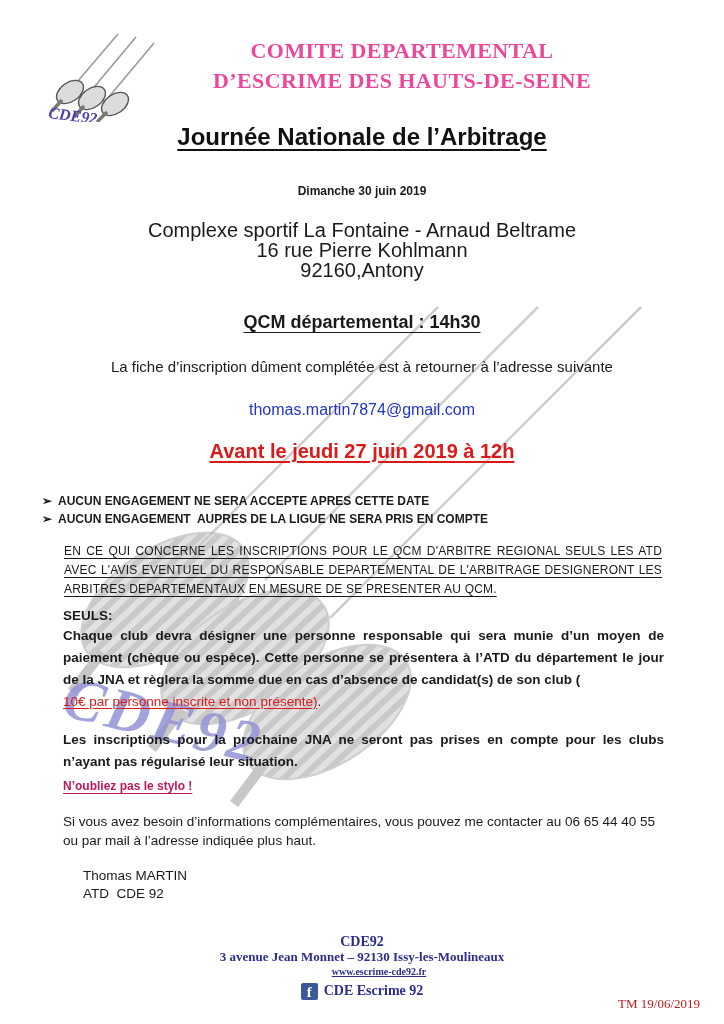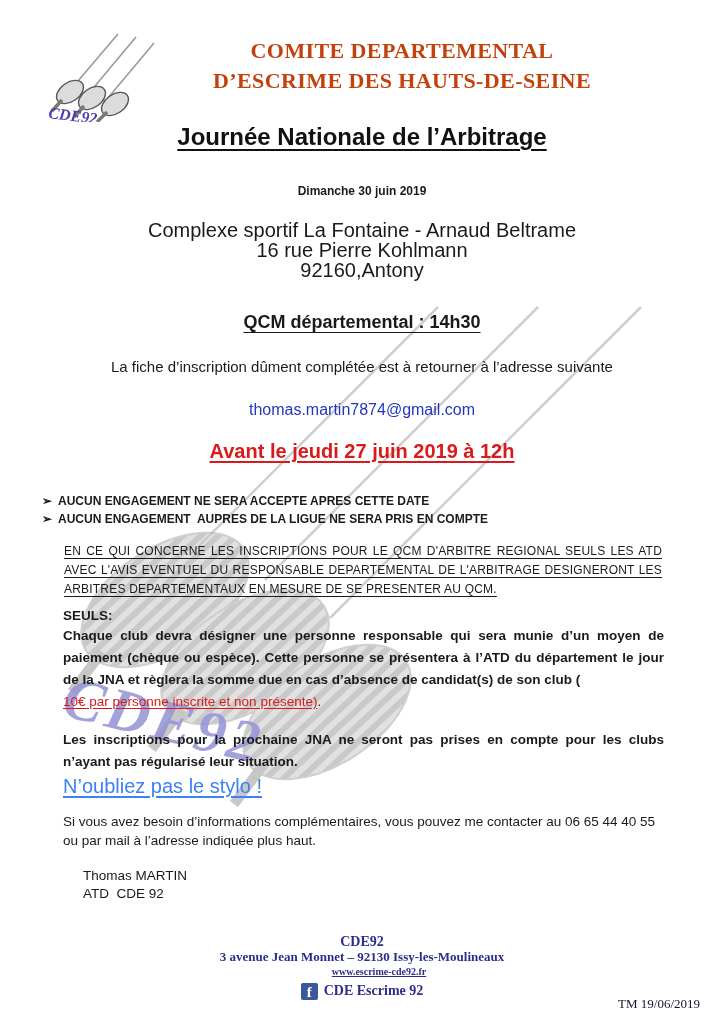--- a/index.html
+++ b/index.html
@@ -9,21 +9,21 @@
     font-family:"Liberation Sans",sans-serif;color:#1a1a1a;
   }
   .content{position:relative;z-index:1;}
   
   .watermark{position:absolute;left:30px;top:220px;z-index:0;pointer-events:none;}
   
   .logo{position:absolute;left:42px;top:30px;}
   .org-header{
     padding:36px 55px 0 135px;text-align:center;
     font-family:"Liberation Serif",serif;font-weight:bold;
-    font-size:22px;line-height:30px;color:#c2410c;letter-spacing:.4px;
+    font-size:22px;line-height:30px;color:#ec4899;letter-spacing:.4px;
   }
   .doc-title{
     margin-top:26px;text-align:center;font-size:24px;line-height:30px;
     font-weight:bold;color:#111;
   }
   .doc-title span{text-decoration:underline;text-underline-offset:4px;}
   .event-date{margin-top:27px;text-align:center;font-size:12px;line-height:24px;font-weight:bold;}
   .venue{margin-top:17px;text-align:center;font-size:20px;line-height:20px;}
   .qcm-line{margin-top:30px;text-align:center;font-size:18px;line-height:24px;font-weight:bold;}
   .qcm-line span{text-decoration:underline;text-underline-offset:4px;}
@@ -42,21 +42,21 @@
     margin:14px 62px 0 64px;font-size:12px;line-height:19px;
     text-align:justify;text-decoration:underline;text-underline-offset:3px;
     letter-spacing:.2px;
   }
   
   .rappel-label{margin:8px 60px 0 63px;font-size:13.5px;line-height:18px;font-weight:bold;}
   .rappel-p1,.rappel-p2{margin:0 60px 0 63px;font-size:13.5px;line-height:22px;font-weight:bold;text-align:justify;}
   .rappel-fee{margin:0 60px 16px 63px;font-size:13.5px;line-height:22px;font-weight:normal;}
   .fee-red{color:#da1a1a;text-decoration:underline;text-underline-offset:2px;}
   
-  .pen-reminder{margin:0 0 0 63px;font-size:20px;line-height:26px;font-weight:normal;color:#3b82f6;}
+  .pen-reminder{margin:0 0 0 63px;font-size:12px;line-height:26px;font-weight:bold;color:#be185d;}
   .pen-reminder span{text-decoration:underline;text-underline-offset:3px;}
   .contact{margin:14px 60px 0 63px;font-size:13.5px;line-height:18.5px;}
   .signature{margin:17px 60px 0 83px;font-size:13.5px;line-height:18px;}
   .signature .role{white-space:pre;}
   
   .footer{
     position:absolute;left:0;right:0;top:934px;text-align:center;
     font-family:"Liberation Serif",serif;font-weight:bold;color:#2c2c8a;
   }
   .footer .f-org{font-size:14px;line-height:15px;}
@@ -64,21 +64,21 @@
   .footer .f-site{font-size:10px;line-height:15px;padding-left:34px;}
   .footer .f-site a{color:#2c2c8a;text-decoration:underline;cursor:pointer;}
   .fb-row{margin-top:3px;display:flex;justify-content:center;align-items:center;gap:6px;font-size:14px;line-height:18px;cursor:pointer;}
   .fb-badge{
     width:17px;height:17px;background:#3b5998;color:#fff;border-radius:2px;
     display:inline-flex;align-items:flex-end;justify-content:center;
     font-family:"Liberation Serif",serif;font-weight:bold;font-size:15px;line-height:15px;
   }
   .stamp{
     position:absolute;right:24px;top:996px;
-    font-family:"Liberation Serif",serif;font-size:13px;color:#0f172a;
+    font-family:"Liberation Serif",serif;font-size:13px;color:#b91c1c;
   }
 </style>
 </head>
 <body>
 
 <div class="page">
 
   <svg class="watermark" width="690" height="610" viewBox="0 0 690 610" aria-hidden="true">
     <defs>
       <pattern id="wm-hatch" width="12" height="12" patternUnits="userSpaceOnUse" patternTransform="rotate(-10)">

